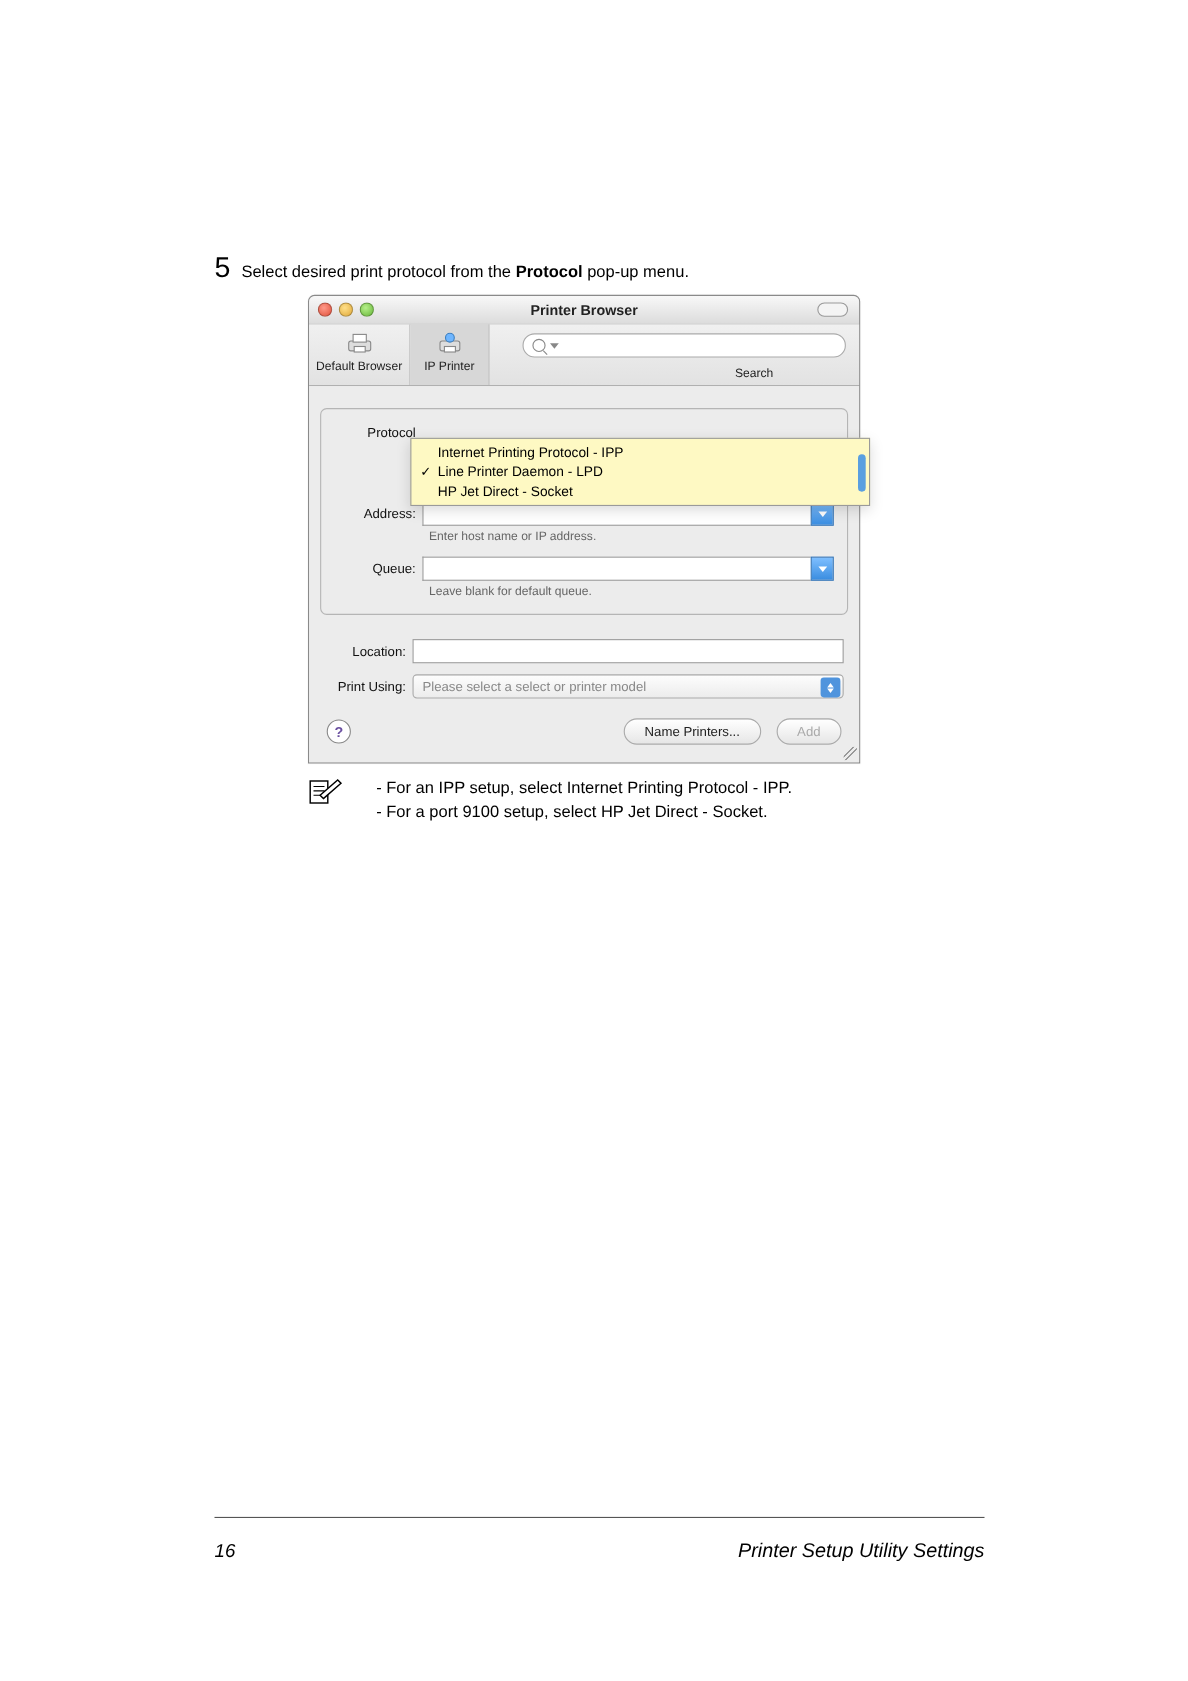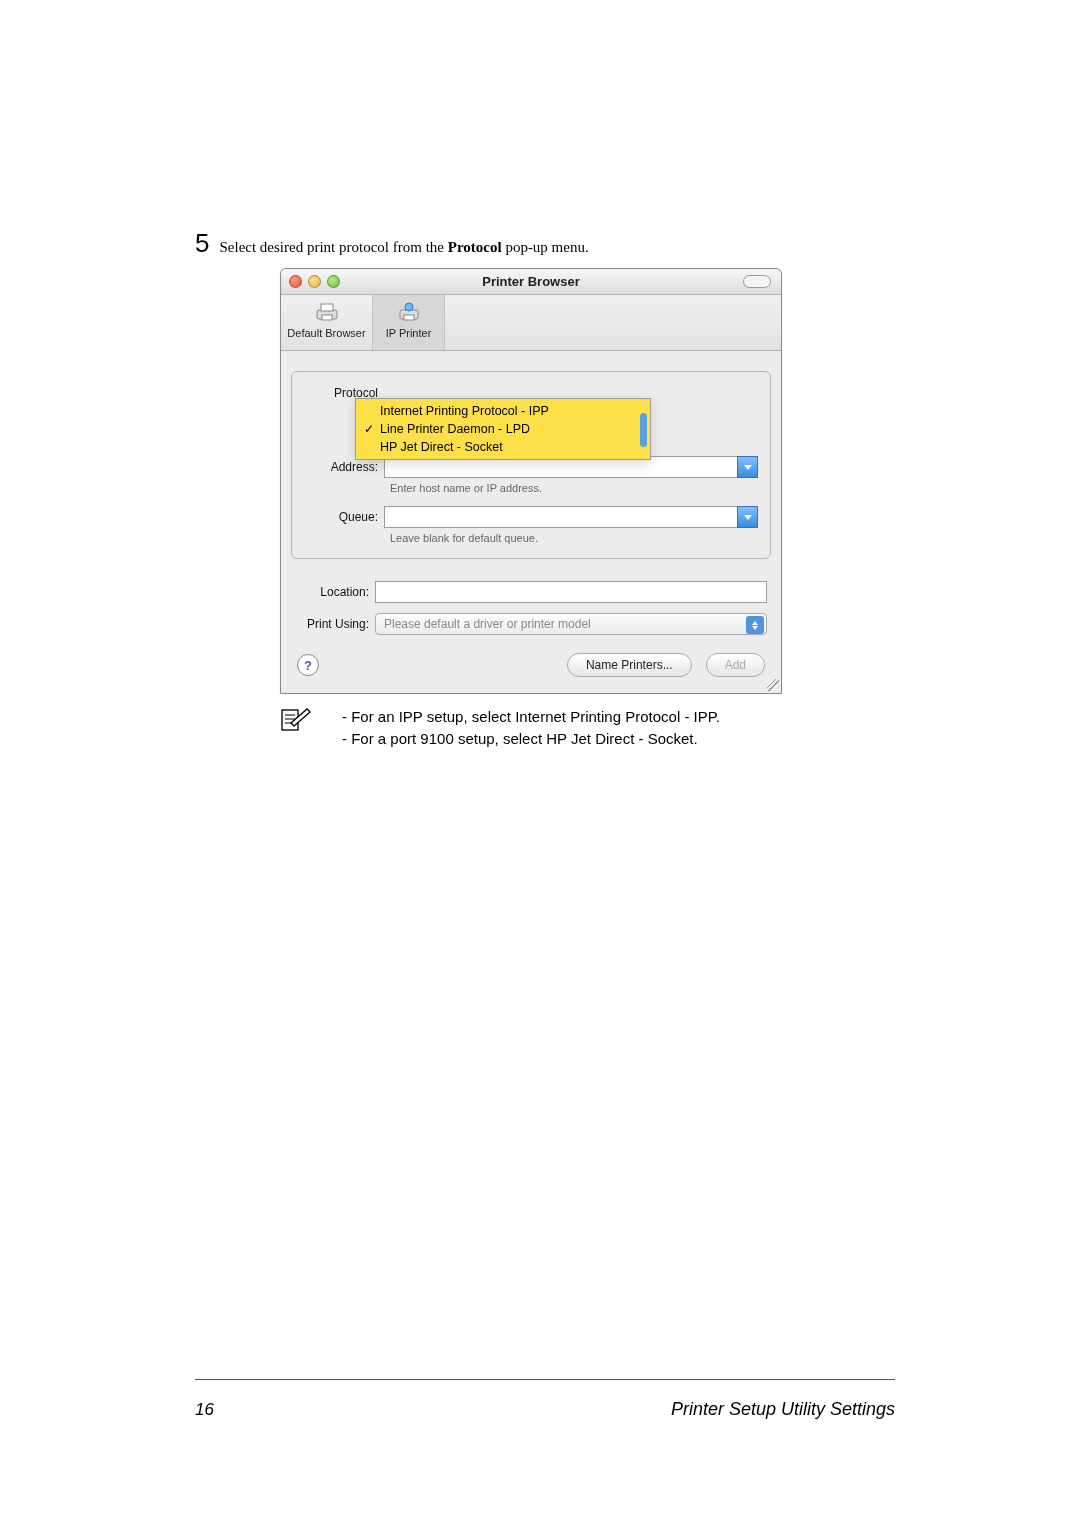--- a/index.html
+++ b/index.html
@@ -24,21 +24,21 @@
     }
     .step-num {
       font-family: "Helvetica Neue", Arial, sans-serif;
       font-size: 26px;
       font-weight: 400;
       margin-right: 10px;
       line-height: 1;
     }
     .step-text {
       font-size: 15px;
-      font-family: Liberation Serif, serif;
+      font-family: Liberation Sans, sans-serif;
     }
     .step-text b { font-weight: bold; }
 
     
     .pb-window {
       margin-left: 85px;
       width: 502px;
       border: 1px solid #8a8a8a;
       border-radius: 6px 6px 0 0;
       background: #ececec;
@@ -211,24 +211,24 @@
     }
     .hint {
       font-size: 11px;
       color: #666;
       margin: 3px 0 12px 86px;
     }
 
     
     .protocol-popup {
       position: absolute;
-      left: 63px;
+      left: 81px;
       top: 26px;
-      width: 296px;
-      background: #fde047;
+      width: 418px;
+      background: #fef9c3;
       border: 1px solid #9a9a9a;
       box-shadow: 0 4px 12px rgba(0,0,0,0.15);
       padding: 3px 0;
       z-index: 10;
     }
     .popup-item {
       display: flex;
       align-items: center;
       font-size: 12.5px;
       padding: 2px 10px 2px 24px;
@@ -414,20 +414,29 @@
       <div class="tb-cell tb-ip">
         <span class="tb-icon">
           <svg width="28" height="20" viewBox="0 0 28 20">
             <rect x="5" y="8" width="18" height="9" rx="2" fill="#ddd" stroke="#888"></rect>
             <circle cx="14" cy="5" r="4" fill="#6fb6ff" stroke="#3b7fc0"></circle>
             <rect x="9" y="13" width="10" height="5" fill="#fff" stroke="#888"></rect>
           </svg>
         </span>
         <span class="tb-label">IP Printer</span>
       </div>
+      <div class="tb-cell tb-search">
+        <div class="search-field-wrap">
+          <div class="search-pill">
+            <span class="mag-glass"></span>
+            <span class="search-tri"></span>
+          </div>
+        </div>
+        <span class="search-label-under">Search</span>
+      </div>
     </div>
 
     <div class="pb-body">
 
       <div class="panel-top" style="position:relative;">
 
         <div class="form-row" style="margin-bottom:56px;">
           <div class="form-label">Protocol</div>
           <div class="form-field"></div>
         </div>
@@ -466,21 +475,21 @@
       </div>
 
       <div class="panel-bottom">
         <div class="form-row2">
           <div class="form-label">Location:</div>
           <input class="text-field" style="flex: 1 1 0%;" value="">
         </div>
         <div class="form-row2">
           <div class="form-label">Print Using:</div>
           <div class="select-field">
-            <span>Please default a driver or printer model</span>
+            <span>Please select a select or printer model</span>
             <span class="select-arrows"></span>
           </div>
         </div>
       </div>
 
       <div class="pb-footer">
         <div class="help-circle">
           <span>?</span>
         </div>
         <div class="footer-right">

